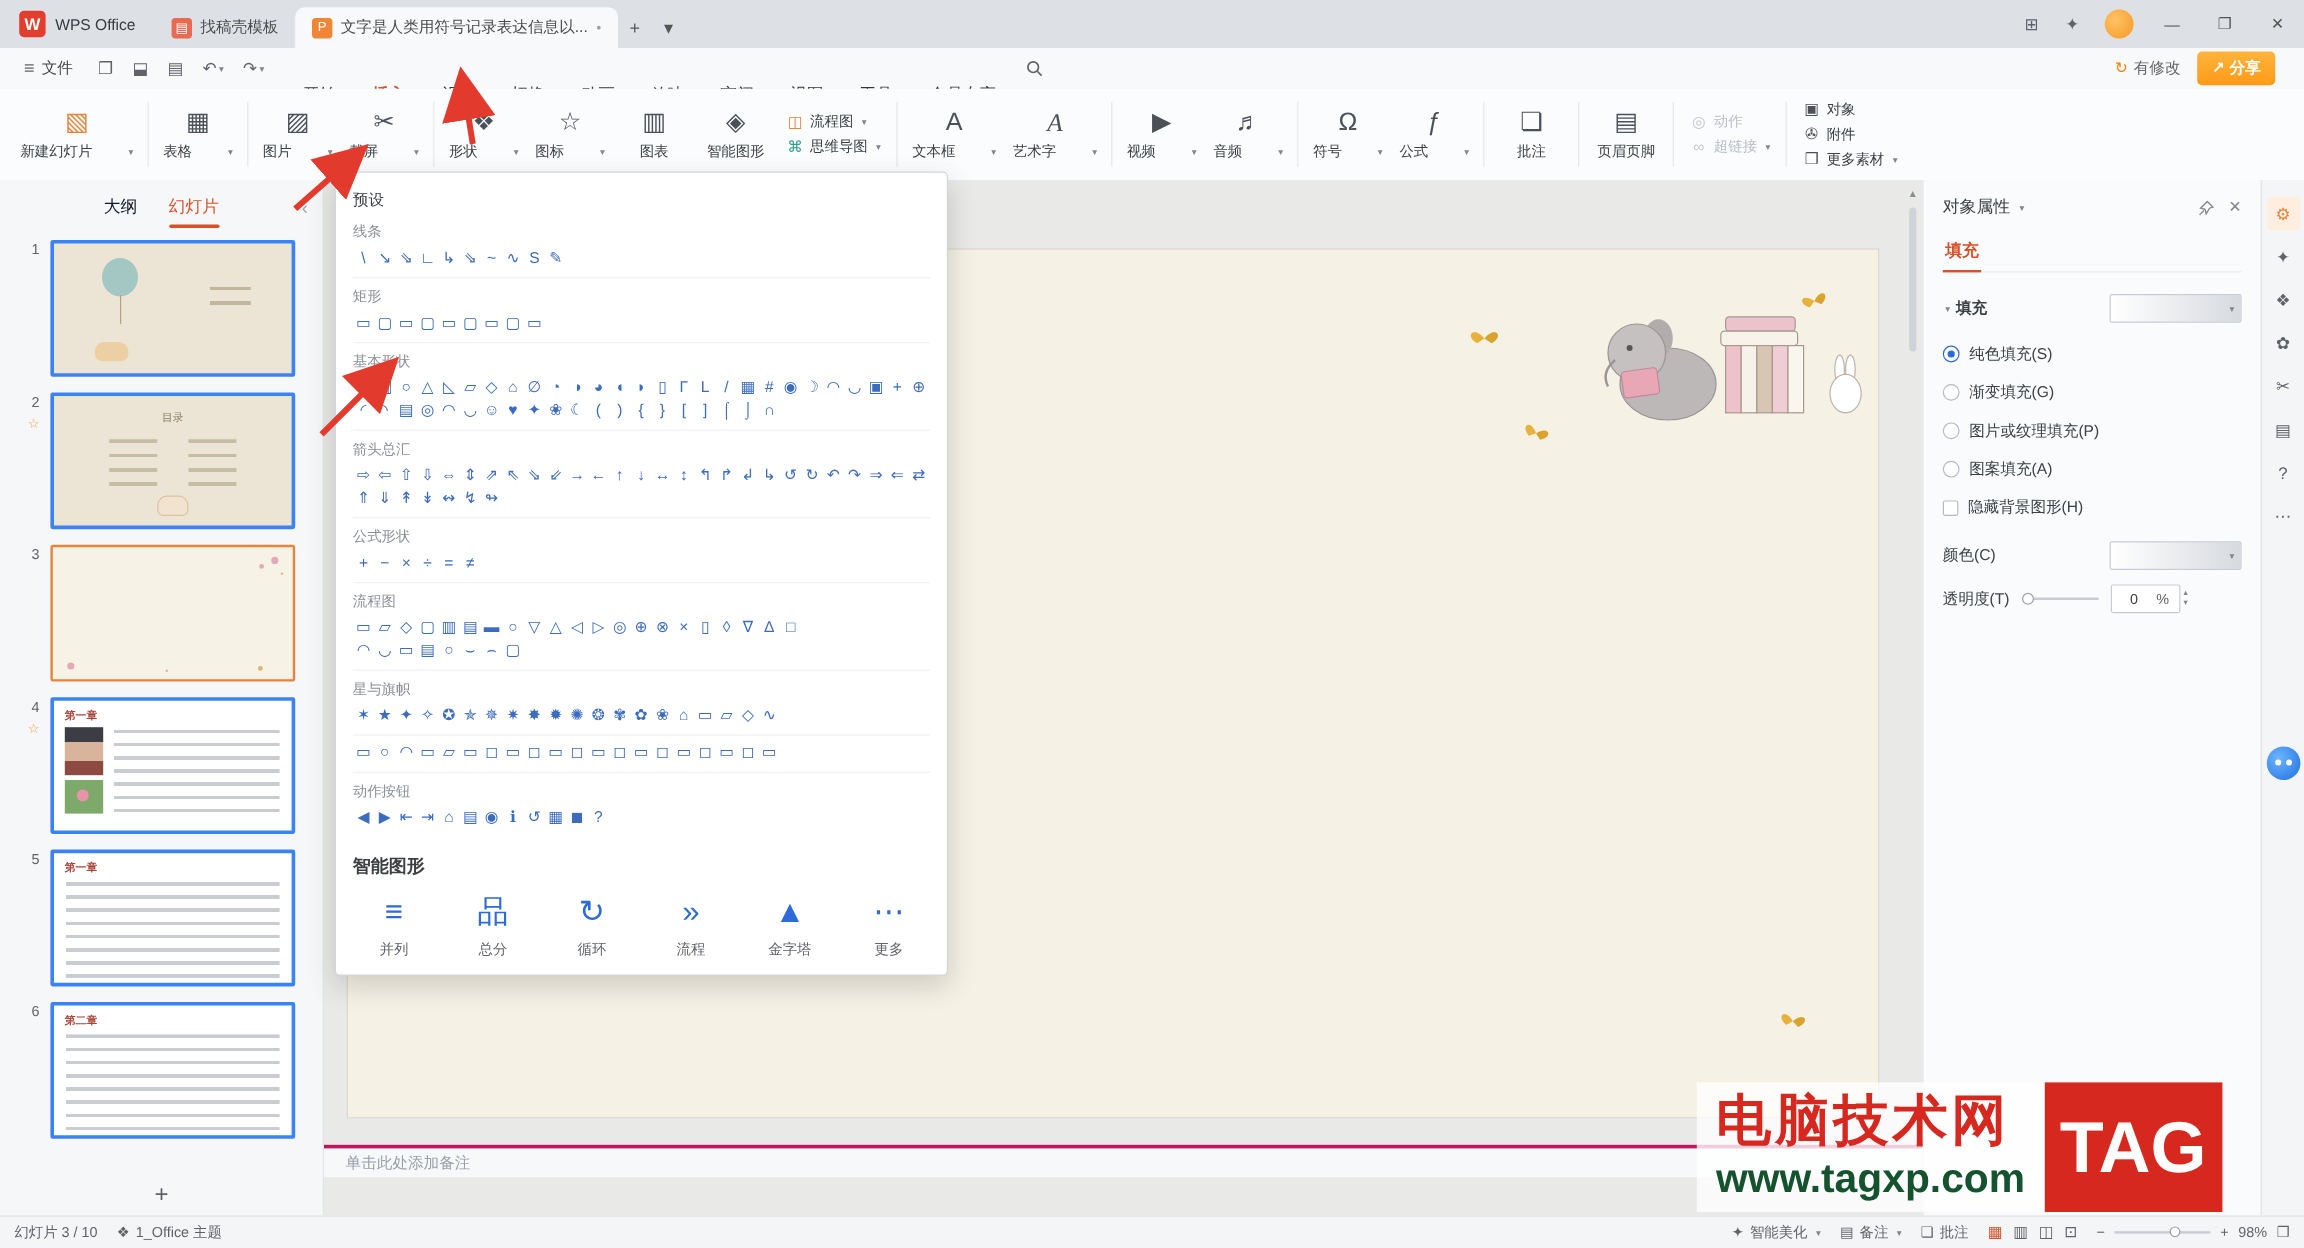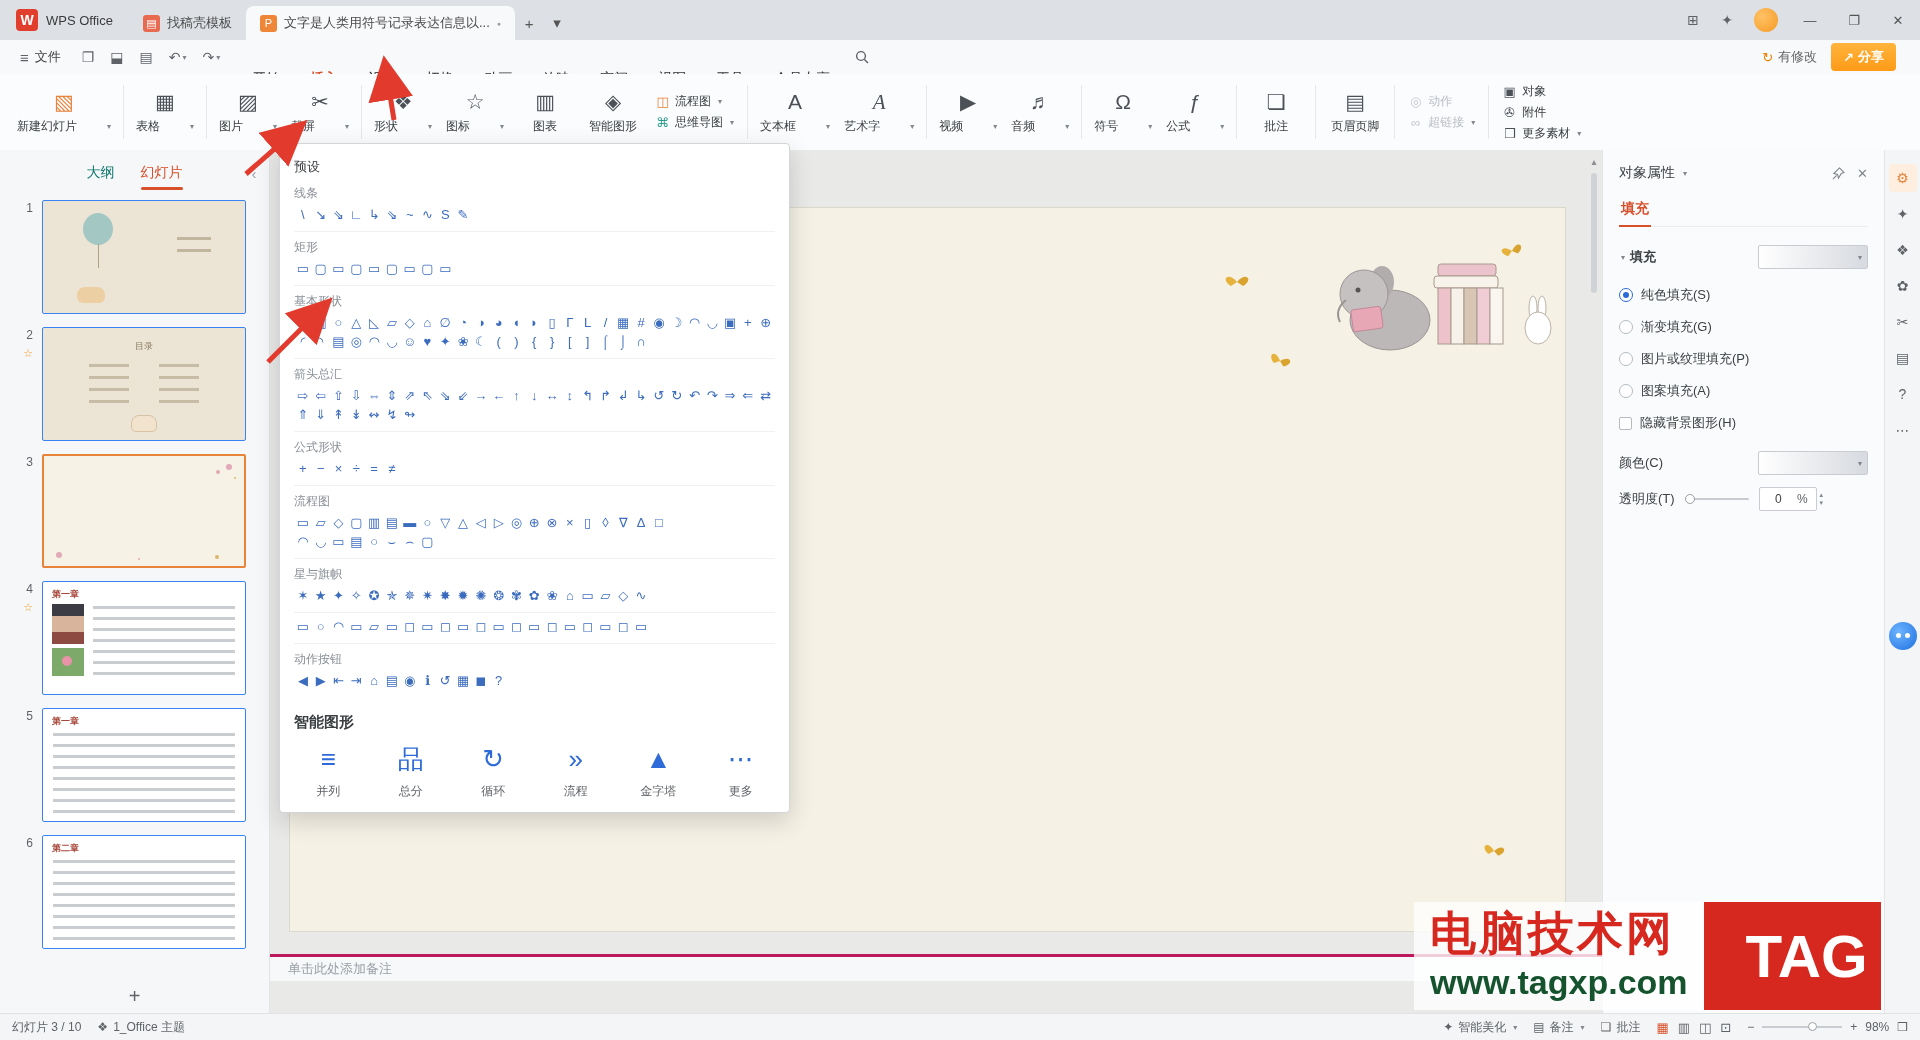--- a/index.html
+++ b/index.html
@@ -52,30 +52,30 @@
 .rb-stack{display:flex;flex-direction:column;justify-content:center;gap:1px;height:66px;}
 .rb-small{display:flex;align-items:center;gap:5px;height:20px;padding:0 8px;font-size:12px;color:#3c4043;white-space:nowrap;border-radius:3px;}
 .rb-small .g{font-size:13px;color:#4c5158;width:15px;text-align:center;}
 .rb-small.disabled{color:#b9bdc2;}
 .rb-small.disabled .g{color:#c3c7cc;}
 .art .rb-glyph{font-style:italic;font-family:"Liberation Serif","DejaVu Serif",serif;}
 
 
 .left-panel{position:absolute;left:0;top:150px;width:270px;height:863px;background:#f6f7f8;border-right:1px solid #e2e3e5;display:flex;flex-direction:column;box-sizing:border-box;}
 .lp-tabs{height:46px;display:flex;align-items:center;justify-content:center;gap:26px;position:relative;flex:0 0 auto;}
-.lp-tab{font-size:14px;color:#0f766e;height:46px;display:flex;align-items:center;position:relative;}
+.lp-tab{font-size:14px;color:#0f172a;height:46px;display:flex;align-items:center;position:relative;}
 .lp-tab.active{color:#d8502a;}
 .lp-tab.active::after{content:"";position:absolute;left:0;right:0;bottom:6px;height:3px;border-radius:2px;background:#d8502a;}
 .lp-collapse{position:absolute;right:6px;top:50%;transform:translateY(-50%);color:#9aa0a6;font-size:15px;width:18px;height:26px;display:flex;align-items:center;justify-content:center;}
 #lp-list{flex:1;padding-top:4px;overflow:hidden;}
 .lp-item{display:flex;margin-bottom:13px;}
 .lp-gutter{width:42px;display:flex;flex-direction:column;align-items:flex-end;padding-right:9px;gap:5px;padding-top:1px;box-sizing:border-box;}
 .lp-num{font-size:12px;color:#5f6368;}
 .star{color:#f2a33c;font-size:11px;}
-.thumb{width:204px;height:114px;background:#fff;border:1px solid #3b82f6;border-radius:2px;position:relative;overflow:hidden;flex:0 0 auto;box-sizing:border-box;}
+.thumb{width:204px;height:114px;background:#fff;border:3px solid #3b82f6;border-radius:2px;position:relative;overflow:hidden;flex:0 0 auto;box-sizing:border-box;}
 .lp-item.selected .thumb{border:2px solid #e8833a;}
 .add-slide{height:34px;display:flex;align-items:center;justify-content:center;color:#5f6368;font-size:20px;flex:0 0 auto;}
 
 .t-cover,.t-toc{background:#ece5d6;}
 .balloon{position:absolute;left:40px;top:12px;width:30px;height:32px;border-radius:50%;background:#a3c7c3;}
 .balloon::after{content:"";position:absolute;left:15px;top:31px;width:1px;height:24px;background:#b3a184;}
 .pet{position:absolute;left:34px;bottom:10px;width:28px;height:16px;border-radius:8px 8px 6px 6px;background:#ecd0a4;}
 .cover-lines{position:absolute;right:34px;top:36px;width:34px;height:24px;background:repeating-linear-gradient(180deg,#c2b69e 0 3px,transparent 3px 12px);}
 .toc-title{position:absolute;left:50%;top:12px;transform:translateX(-50%);font-size:9px;color:#8a7c63;}
 .toc-lines-l{position:absolute;left:46px;top:36px;width:40px;height:40px;background:repeating-linear-gradient(180deg,#c7bca6 0 3px,transparent 3px 12px);}
@@ -157,21 +157,21 @@
 .smart-item{display:flex;flex-direction:column;align-items:center;gap:9px;width:58px;}
 .smart-glyph{font-size:26px;line-height:30px;color:#2f6bd8;}
 .smart-label{font-size:12px;color:#5f6368;}
 
 
 .arrows{position:absolute;left:0;top:0;z-index:60;pointer-events:none;}
 .watermark{position:absolute;left:1414px;top:902px;z-index:55;display:flex;align-items:stretch;}
 .wm-text{background:rgba(255,255,255,.78);padding:4px 16px 6px;display:flex;flex-direction:column;justify-content:center;}
 .wm-line1{color:#d6281e;font-weight:bold;font-size:46px;letter-spacing:3px;line-height:54px;}
 .wm-line2{color:#14532d;font-weight:bold;font-size:34px;line-height:44px;}
-.wm-tag{width:148px;background:#d6281e;color:#fff;font-weight:bold;font-size:60px;display:flex;align-items:center;justify-content:center;padding-left:29px;}
+.wm-tag{width:148px;background:#d6281e;color:#fff;font-weight:bold;font-size:60px;display:flex;align-items:center;justify-content:center;}
 </style>
 </head>
 <body>
 
 <div class="app">
 
   <div class="titlebar">
     <div class="tb-home">
       <div class="logo-w">W</div>
       <span>WPS Office</span>

